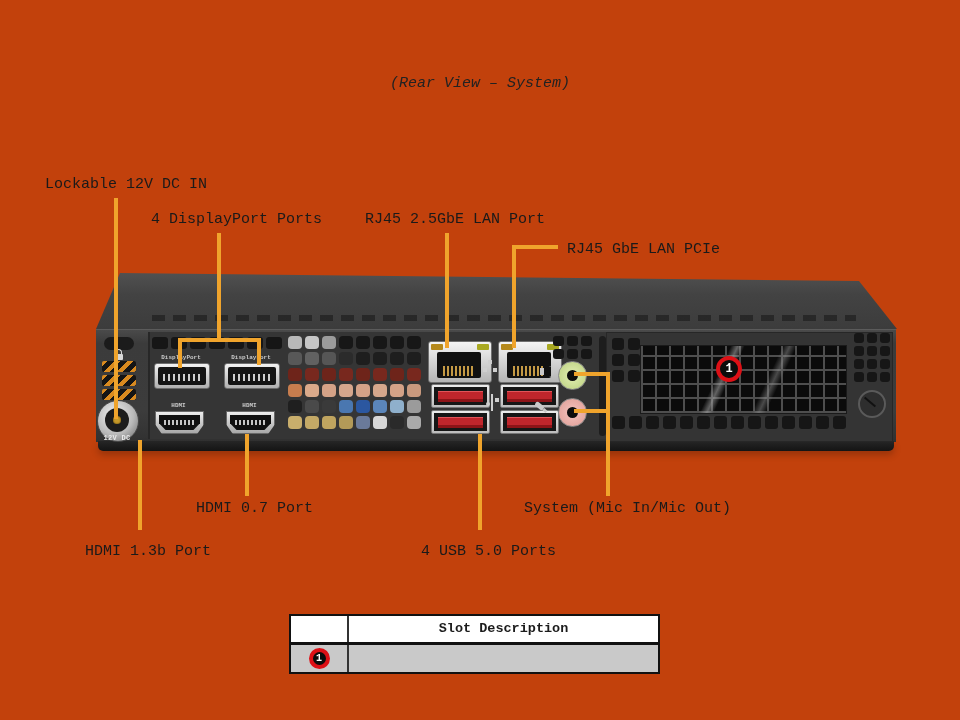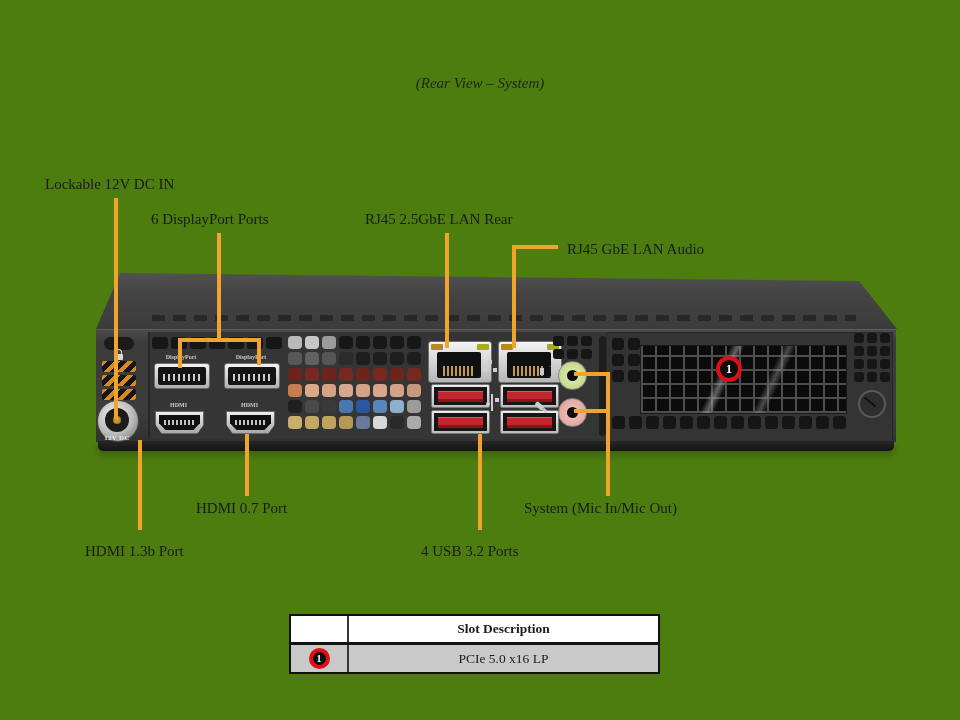--- a/index.html
+++ b/index.html
@@ -1,17 +1,17 @@
 <!DOCTYPE html>
 <html style="--leader: #F0A42C;"><head>
 <meta charset="utf-8">
 <style>
   html,body{margin:0;padding:0;background:#fff;}
-  #stage{position:relative;width:960px;height:720px;background:#4d7c0f;overflow:hidden;
-         font-family:Liberation Serif, serif;color:#1c1c1c;}
+  #stage{position:relative;width:960px;height:720px;background:#c2410c;overflow:hidden;
+         font-family:Liberation Mono, monospace;color:#1c1c1c;}
   .abs{position:absolute;}
   
   #title{left:0;right:0;top:75px;text-align:center;font-style:italic;font-size:15px;color:#222;}
   
   .callout{position:absolute;font-size:15px;white-space:nowrap;color:#1a1a1a;z-index:7;}
   .seg{position:absolute;background:var(--leader,#F0A42C);z-index:6;}
   
   #chassis-top{left:94px;top:271px;width:804px;height:58px;
     clip-path:polygon(26px 2px,765px 10px,803px 58px,2px 58px);
     background:linear-gradient(180deg,#525252,#434343 40%,#3c3c3c);z-index:1;}
@@ -207,32 +207,31 @@
 
   <div class="abs" id="slot-table">
     <div class="t-row" id="t-head">
       <div class="t-c1"></div>
       <div class="t-c2">Slot Description</div>
     </div>
     <div class="t-row" id="t-data">
       <div class="t-c1">
         <div class="badge" id="table-badge">1</div>
       </div>
-      <div class="t-c2">PCIe 5.0 x16 LP</div>
     </div>
   </div>
 
 <div class="callout" style="left: 45px; top: 176px;">Lockable 12V DC IN</div>
-    <div class="callout" style="left: 151px; top: 211px;">6 DisplayPort Ports</div>
-    <div class="callout" style="left: 365px; top: 211px;">RJ45 2.5GbE LAN Rear</div>
-    <div class="callout" style="left: 567px; top: 241px;">RJ45 GbE LAN Audio</div>
+    <div class="callout" style="left: 151px; top: 211px;">4 DisplayPort Ports</div>
+    <div class="callout" style="left: 365px; top: 211px;">RJ45 2.5GbE LAN Port</div>
+    <div class="callout" style="left: 567px; top: 241px;">RJ45 GbE LAN PCIe</div>
     <div class="callout" style="left: 196px; top: 500px;">HDMI 0.7 Port</div>
     <div class="callout" style="left: 524px; top: 500px;">System (Mic In/Mic Out)</div>
     <div class="callout" style="left: 85px; top: 543px;">HDMI 1.3b Port</div>
-    <div class="callout" style="left: 421px; top: 543px;">4 USB 3.2 Ports</div>
+    <div class="callout" style="left: 421px; top: 543px;">4 USB 5.0 Ports</div>
     <div class="seg" style="left: 114px; top: 198px; width: 4px; height: 221px;"></div>
     <div class="seg" style="left: 217px; top: 233px; width: 4px; height: 109px;"></div>
     <div class="seg" style="left: 178px; top: 338px; width: 83px; height: 4px;"></div>
     <div class="seg" style="left: 178px; top: 338px; width: 4px; height: 30px;"></div>
     <div class="seg" style="left: 257px; top: 338px; width: 4px; height: 27px;"></div>
     <div class="seg" style="left: 445px; top: 233px; width: 4px; height: 115px;"></div>
     <div class="seg" style="left: 512px; top: 245px; width: 46px; height: 4px;"></div>
     <div class="seg" style="left: 512px; top: 245px; width: 4px; height: 103px;"></div>
     <div class="seg" style="left: 245px; top: 434px; width: 4px; height: 62px;"></div>
     <div class="seg" style="left: 138px; top: 440px; width: 4px; height: 90px;"></div>

